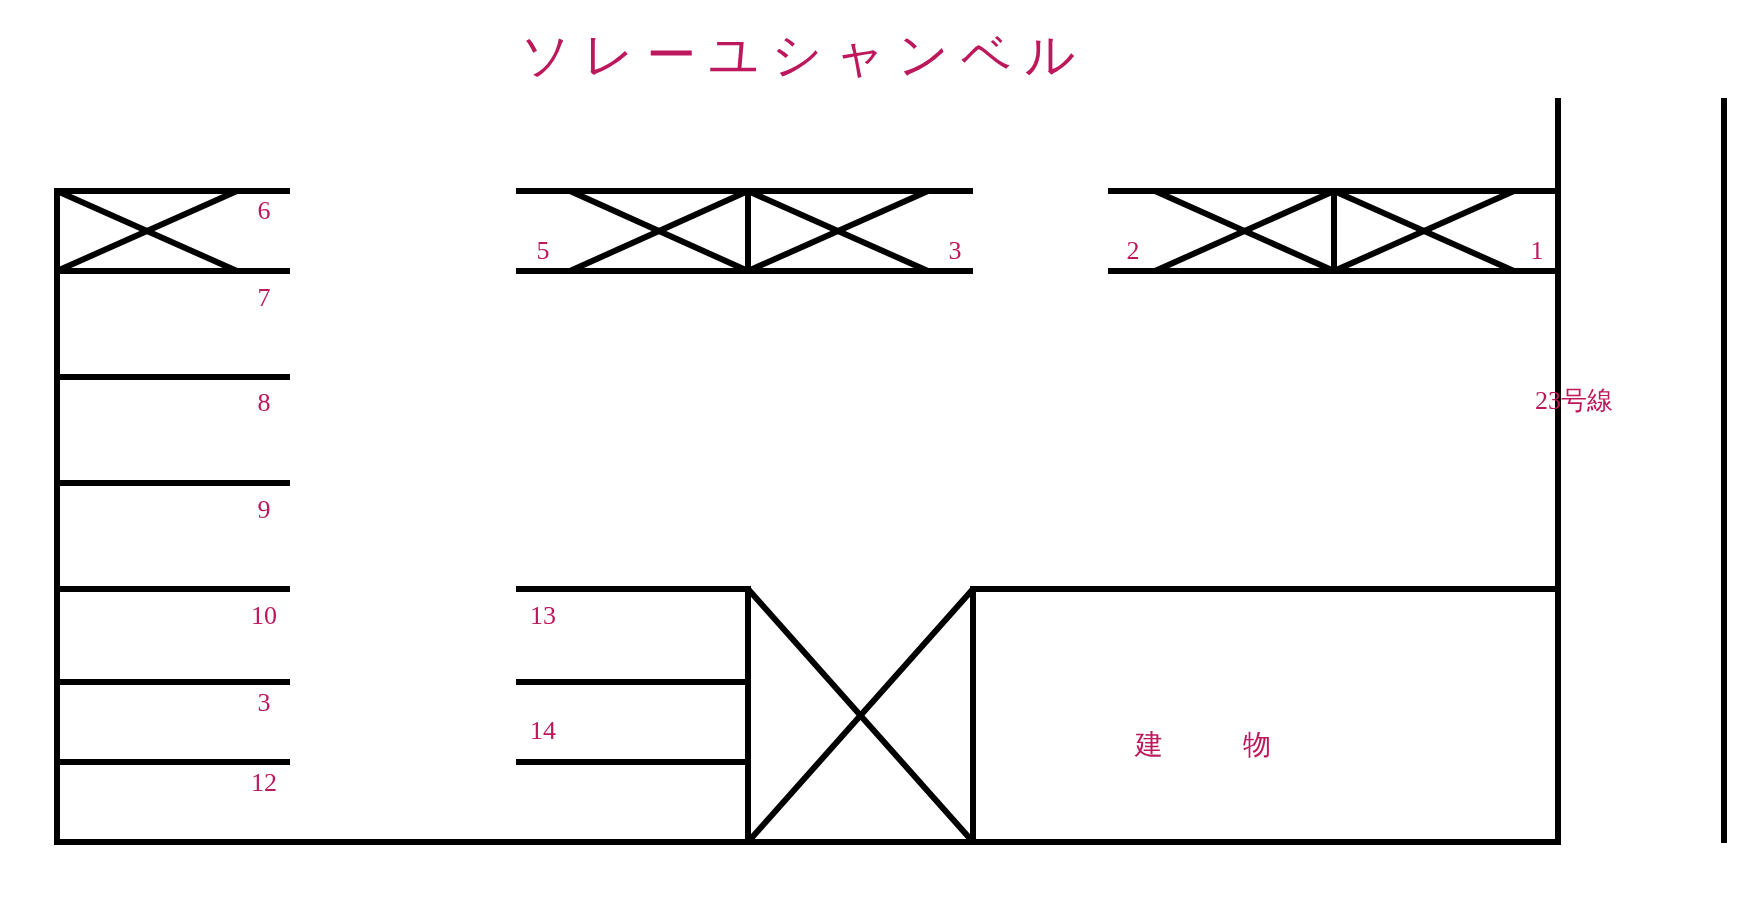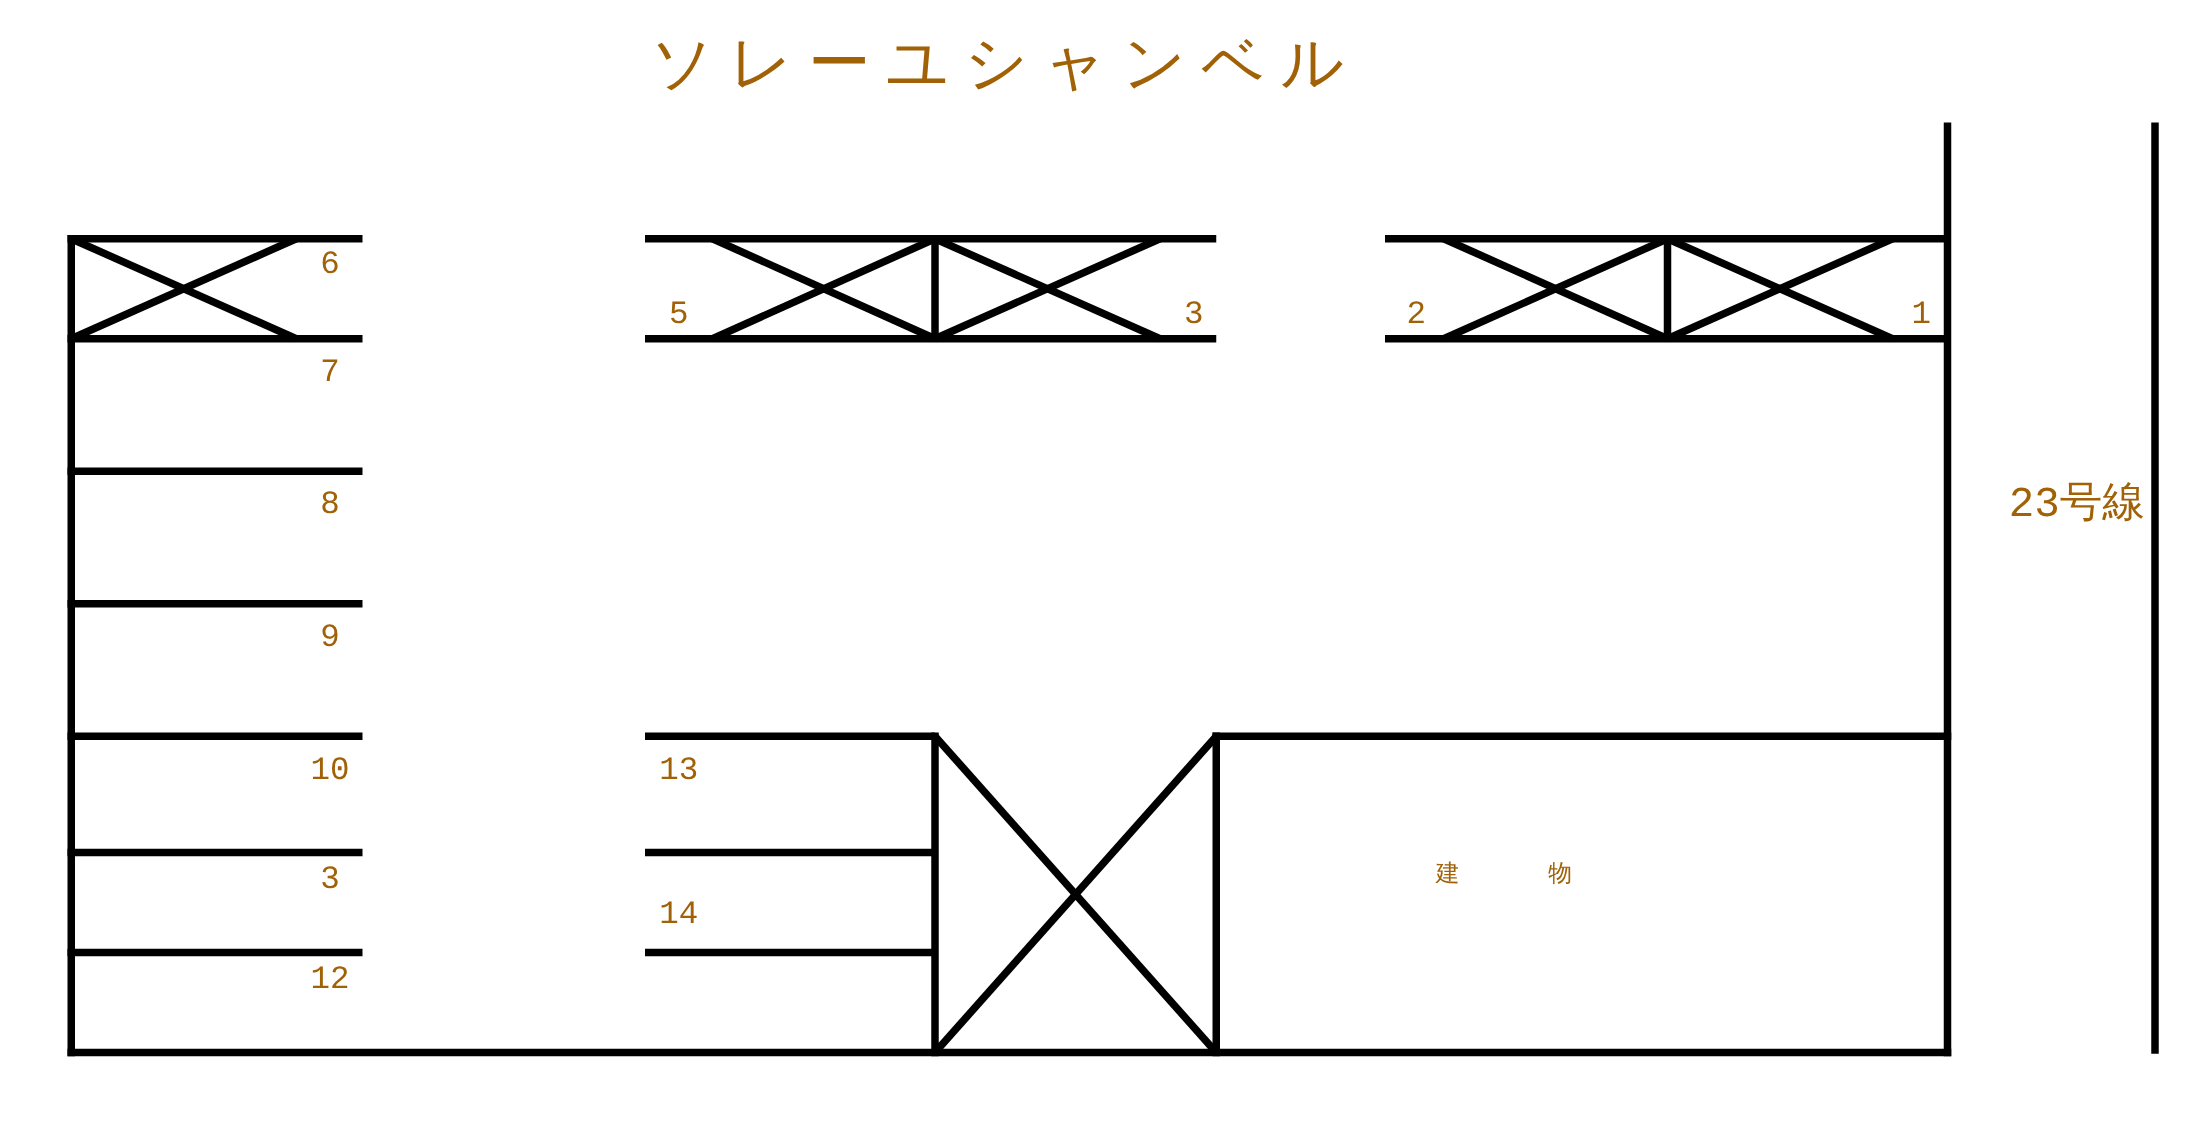--- a/index.html
+++ b/index.html
@@ -1,23 +1,23 @@
 <!DOCTYPE html>
 <html><head>
 <meta charset="utf-8">
 <style>
   html, body { margin: 0; padding: 0; background: #ffffff; }
   body { width: 1763px; height: 911px; position: relative; overflow: hidden; font-family: "DejaVu Sans", sans-serif; }
   svg.map { position: absolute; left: 0; top: 0; }
   .ln { stroke: #000; stroke-width: 6; fill: none; stroke-linecap: butt; }
-  .label { position: absolute; color: #a16207; font-family: Liberation Mono, monospace; line-height: 1; white-space: nowrap; }
+  .label { position: absolute; color: #be185d; font-family: Liberation Serif, serif; line-height: 1; white-space: nowrap; }
   .title { left: 520px; top: 30px; font-size: 50px; letter-spacing: 12px; font-weight: normal; }
   .num { font-size: 26px; transform: translate(-50%, -50%); }
-  .road { left: 1607px; top: 388px; font-size: 34px; }
-  .bldg { left: 1203px; top: 700px; font-size: 19px; letter-spacing: 26px; transform: translate(-50%, -50%); padding-left: 26px; }
+  .road { left: 1535px; top: 388px; font-size: 26px; }
+  .bldg { left: 1203px; top: 745px; font-size: 28px; letter-spacing: 26px; transform: translate(-50%, -50%); padding-left: 26px; }
 </style>
 </head>
 <body>
 
 <svg class="map" width="1763" height="911" viewBox="0 0 1763 911" xmlns="http://www.w3.org/2000/svg">
 
   <line class="ln" x1="1558" y1="98" x2="1558" y2="845"></line>
   <line class="ln" x1="1724" y1="98" x2="1724" y2="843"></line>
 
   <line class="ln" x1="57" y1="188" x2="57" y2="845"></line>

